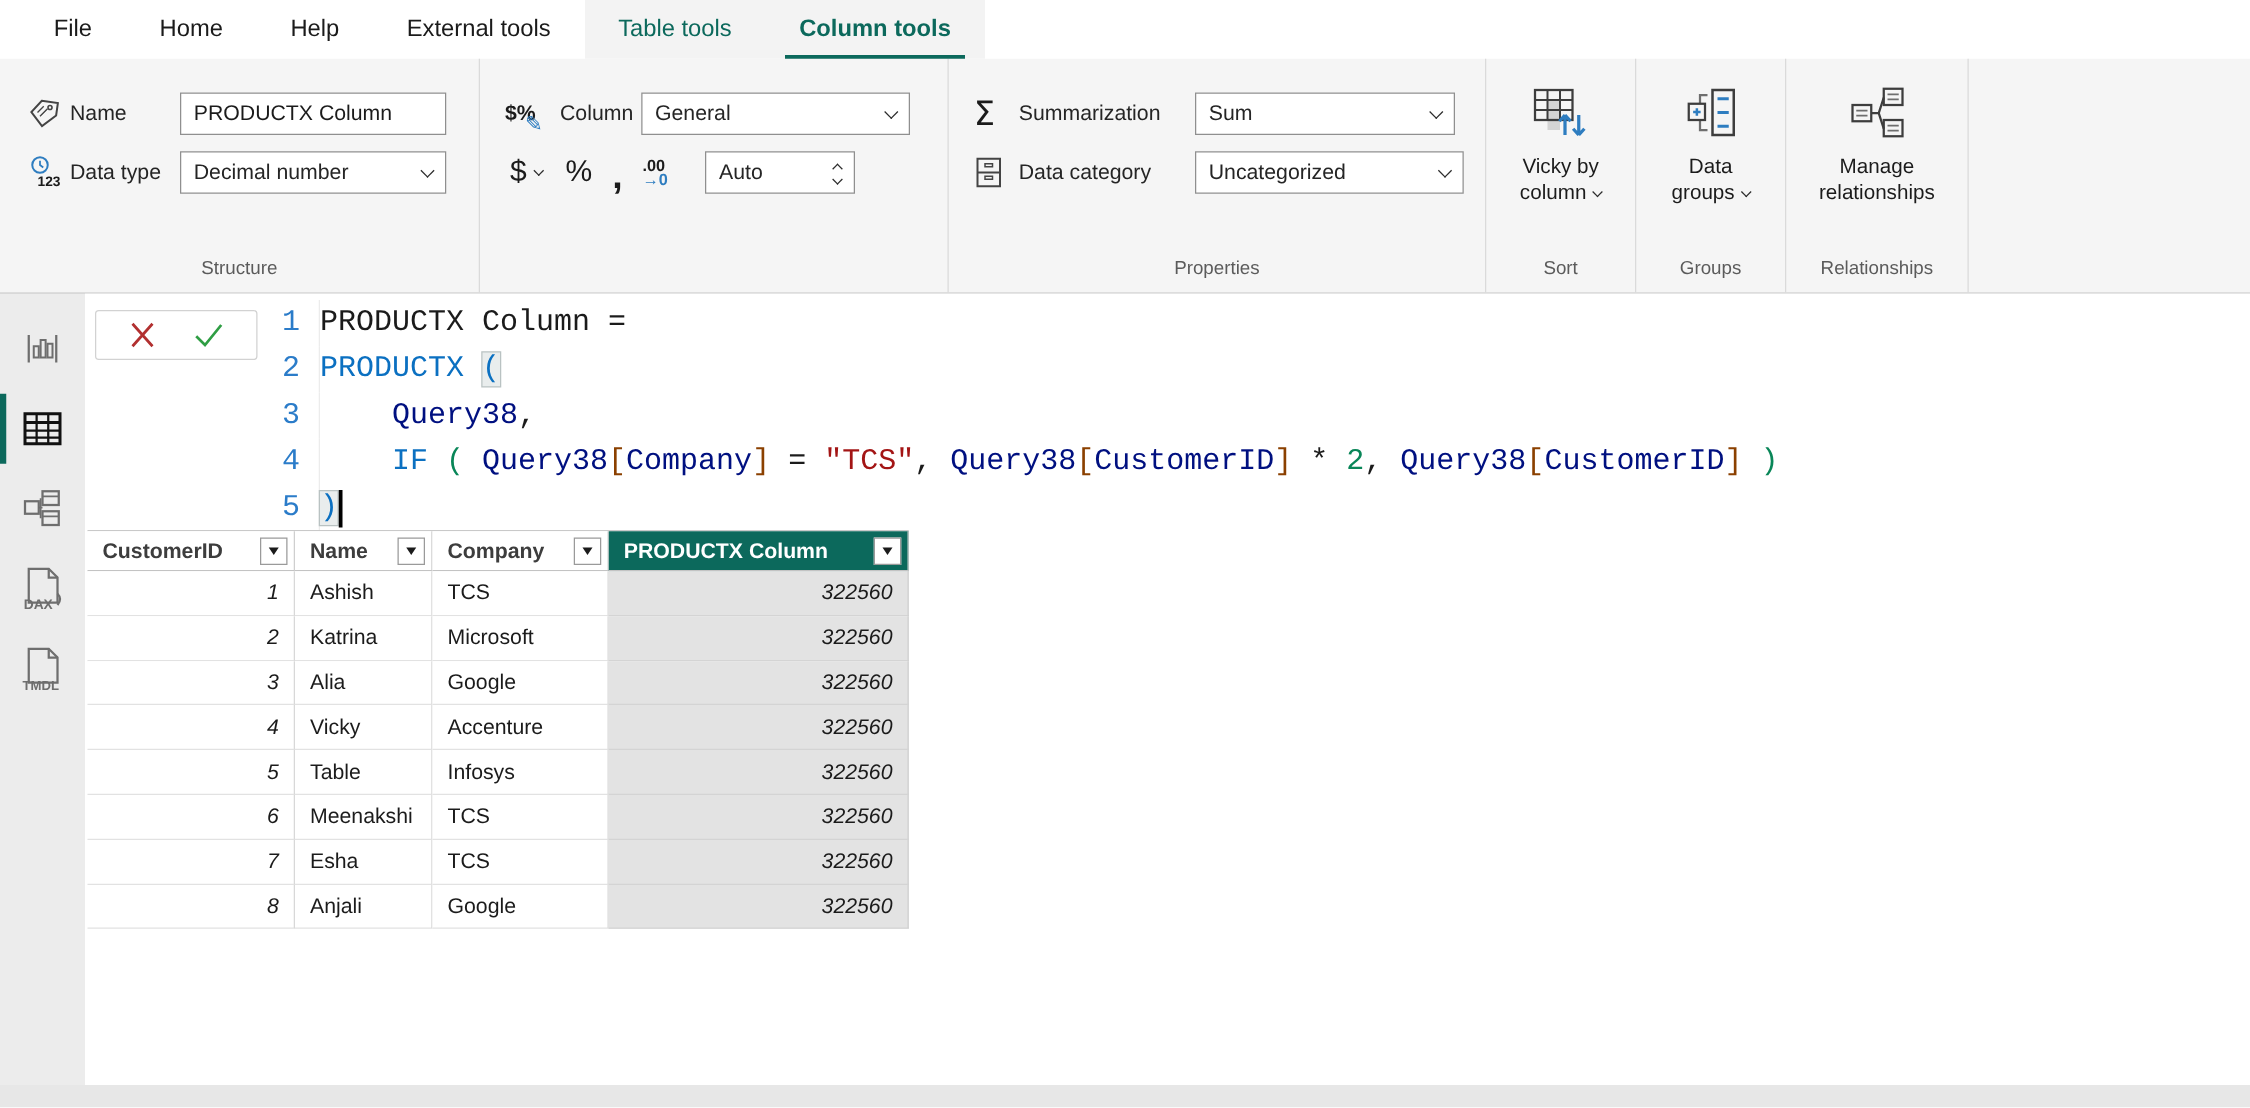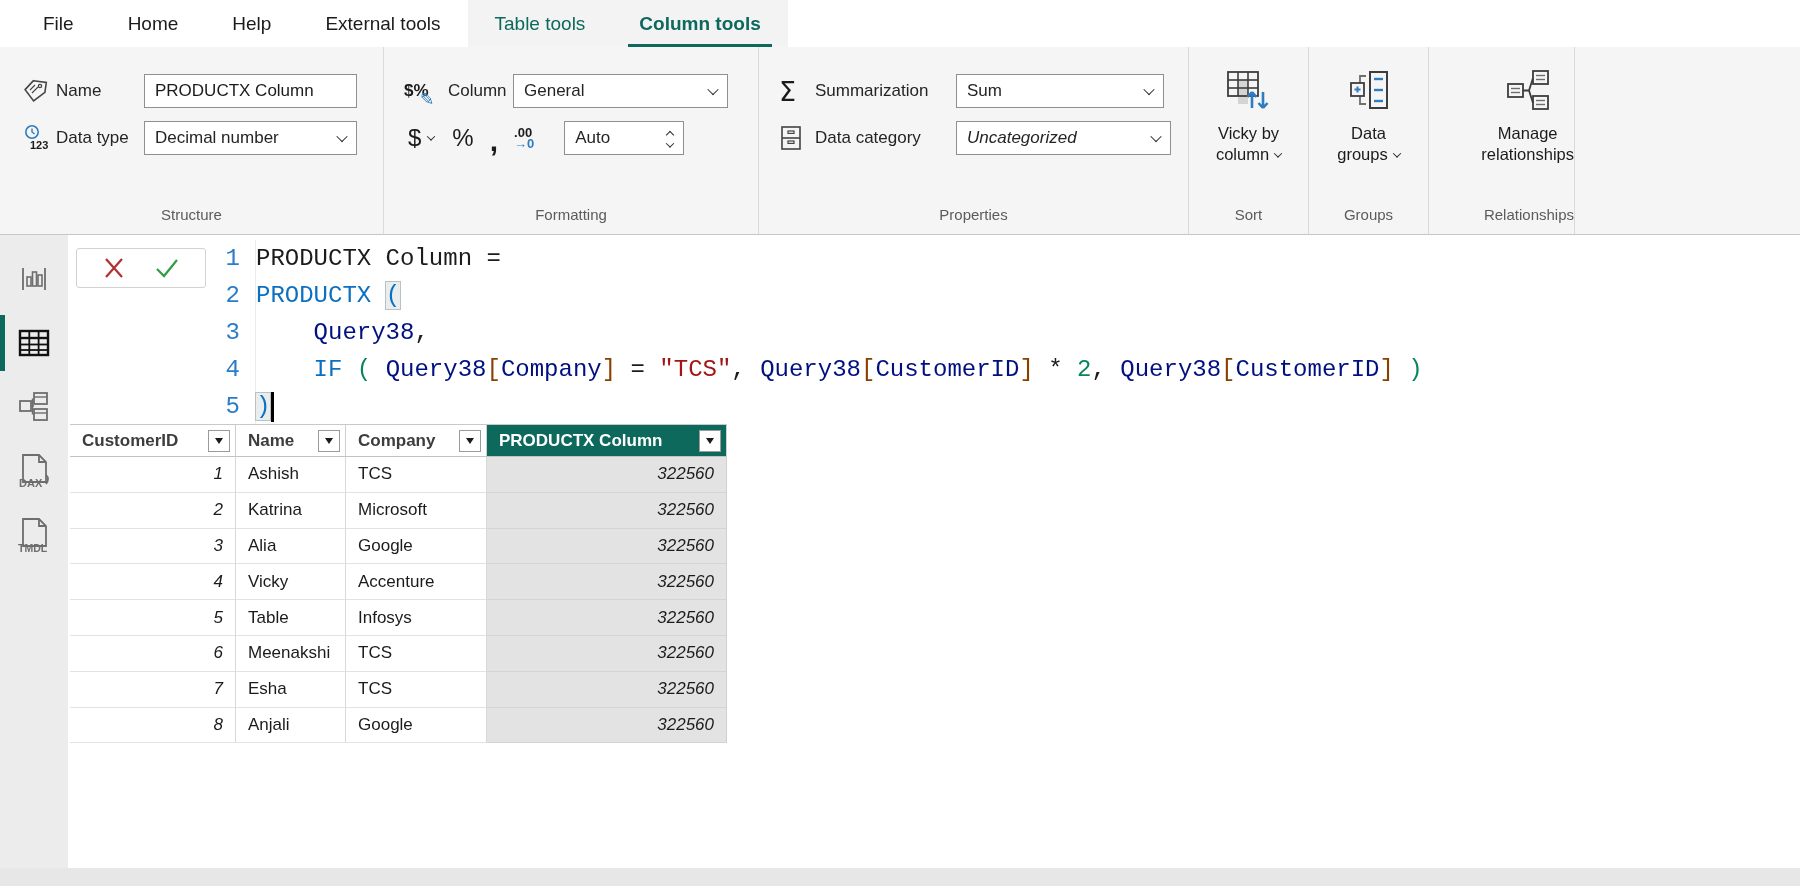--- a/index.html
+++ b/index.html
@@ -153,21 +153,20 @@
         </span>
         <div class="tfield spinner">
           <span>Auto</span>
           <span class="spin-arrows">
               <span class="chev small up"></span>
               <span class="chev small"></span>
             </span>
         </div>
       </div>
     </div>
-    <div class="rgroup-title">Formatting</div>
   </div>
 
   <div class="rgroup" style="width:430px;">
     <div class="rgroup-body">
       <div class="field-row" style="margin-left:20px;">
         <span class="ric" style="width:36px;">
             <span class="sum-ico">Σ</span>
           </span>
         <span class="flabel" style="width:141px;">Summarization</span>
         <div class="tfield dd" style="width:208px;">
@@ -178,21 +177,21 @@
       <div class="field-row" style="margin-left:20px;">
         <span class="ric" style="width:36px;">
           <svg width="24" height="26" viewBox="0 0 24 26">
               <rect x="3" y="2" width="18" height="22" fill="none" stroke="#444" stroke-width="1.6"></rect>
               <line x1="3" y1="13" x2="21" y2="13" stroke="#444" stroke-width="1.6"></line>
               <rect x="9" y="6" width="6" height="2.4" fill="none" stroke="#444" stroke-width="1.2"></rect>
               <rect x="9" y="16" width="6" height="2.4" fill="none" stroke="#444" stroke-width="1.2"></rect>
             </svg>
         </span>
         <span class="flabel" style="width:141px;">Data category</span>
-        <div class="tfield dd" style="width:215px;font-style:italic;">
+        <div class="tfield dd" style="width:215px;">
           <span>Uncategorized</span>
             <span class="chev"></span>
         </div>
       </div>
     </div>
     <div class="rgroup-title">Properties</div>
   </div>
 
   <div class="rgroup" style="width:120px;">
     <div class="rgroup-body" style="padding-top:18px;">
@@ -236,21 +235,21 @@
         <span>Data</span>
         <span class="lblrow">
             <span>groups</span>
             <span class="chev small"></span>
           </span>
       </div>
     </div>
     <div class="rgroup-title">Groups</div>
   </div>
 
-  <div class="rgroup" style="width:146px;align-items:flex-end;">
+  <div class="rgroup" style="width:146px;">
     <div class="rgroup-body" style="padding-top:18px;">
       <div class="bigbtn">
         <span class="ic">
           <svg width="50" height="46" viewBox="0 0 50 46">
             <rect x="30" y="3" width="15" height="13" fill="none" stroke="#3d3d3d" stroke-width="1.8"></rect>
             <line x1="33" y1="7.5" x2="42" y2="7.5" stroke="#6e6e6e" stroke-width="1.4"></line>
             <line x1="33" y1="11.5" x2="42" y2="11.5" stroke="#6e6e6e" stroke-width="1.4"></line>
             <rect x="30" y="28" width="15" height="13" fill="none" stroke="#3d3d3d" stroke-width="1.8"></rect>
             <line x1="33" y1="32.5" x2="42" y2="32.5" stroke="#6e6e6e" stroke-width="1.4"></line>
             <line x1="33" y1="36.5" x2="42" y2="36.5" stroke="#6e6e6e" stroke-width="1.4"></line>

